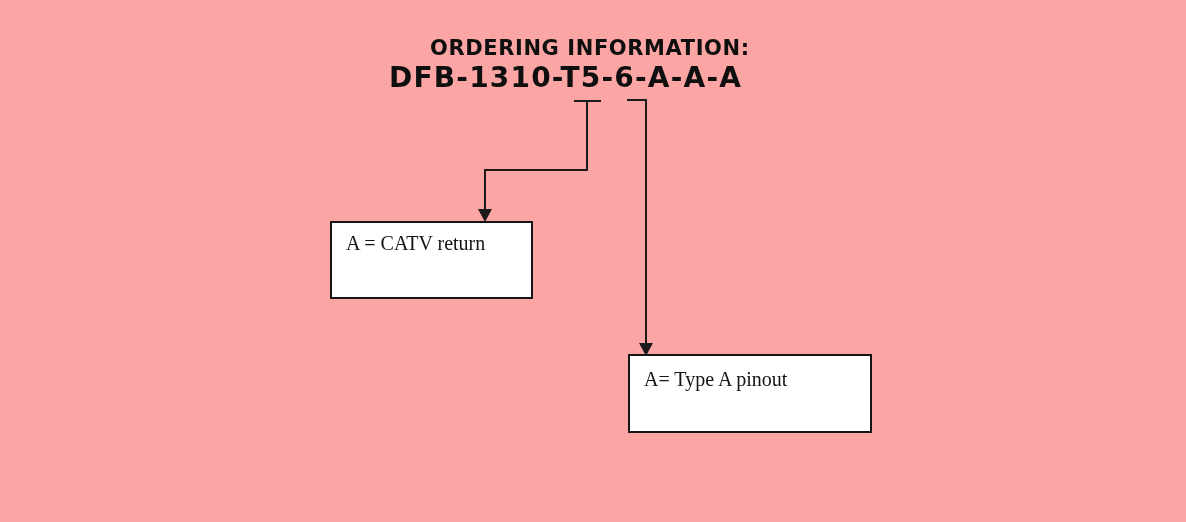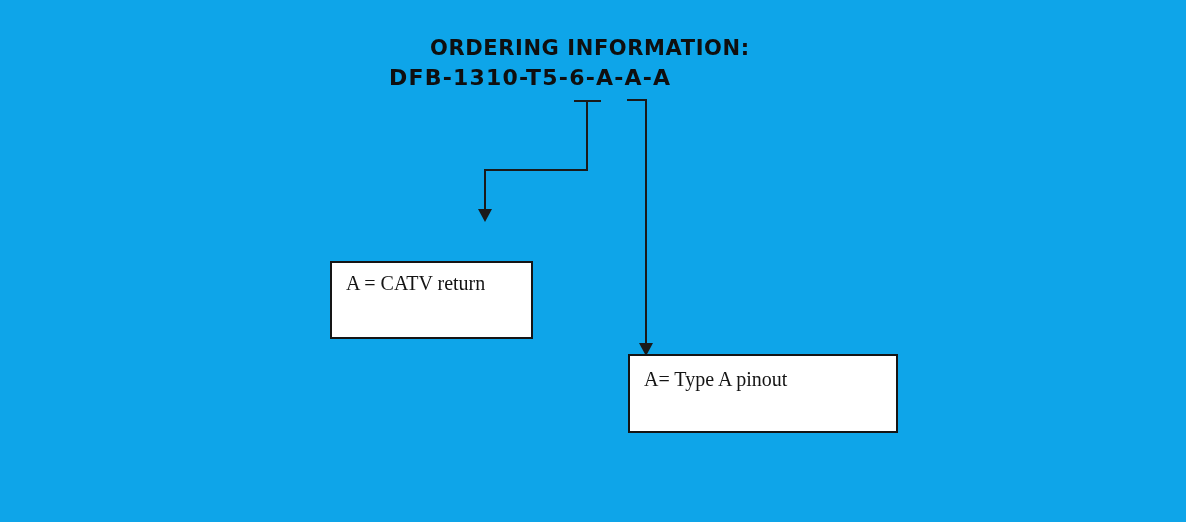--- a/index.html
+++ b/index.html
@@ -1,20 +1,20 @@
 <!DOCTYPE html>
 <html><head>
 <meta charset="utf-8">
 <style>
   html, body { margin: 0; padding: 0; background: #ffffff; }
   .page {
     position: relative;
     width: 1186px;
     height: 522px;
-    background: #0ea5e9;
+    background: #fca5a5;
     overflow: hidden;
     font-family: "Liberation Sans", sans-serif;
     color: #111111;
   }
   .title {
     position: absolute;
     left: 430px;
     top: 37px;
     font-family: "DejaVu Sans", sans-serif;
     font-weight: bold;
@@ -23,21 +23,21 @@
     letter-spacing: 0.6px;
     color: #0f0f0f;
     white-space: nowrap;
   }
   .part-number {
     position: absolute;
     left: 389px;
     top: 65px;
     font-family: "DejaVu Sans", sans-serif;
     font-weight: bold;
-    font-size: 22px;
+    font-size: 28px;
     line-height: 26px;
     letter-spacing: 1.2px;
     color: #0f0f0f;
     white-space: nowrap;
   }
   .connector-svg {
     position: absolute;
     left: 0;
     top: 0;
     width: 1186px;
@@ -63,26 +63,25 @@
     line-height: 31px;
     color: #141414;
     padding: 5px 6px 0 14px;
   }
   .callout-box .line { white-space: nowrap; }
   .box-catv {
     left: 330px;
     top: 221px;
     width: 203px;
     height: 78px;
-    margin-top: 40px;
   }
   .box-pinout {
     left: 628px;
     top: 354px;
-    width: 270px;
+    width: 244px;
     height: 79px;
     padding-top: 8px;
   }
 </style>
 </head>
 <body>
 
 <div class="page">
 
   <div class="title">ORDERING INFORMATION:</div>

